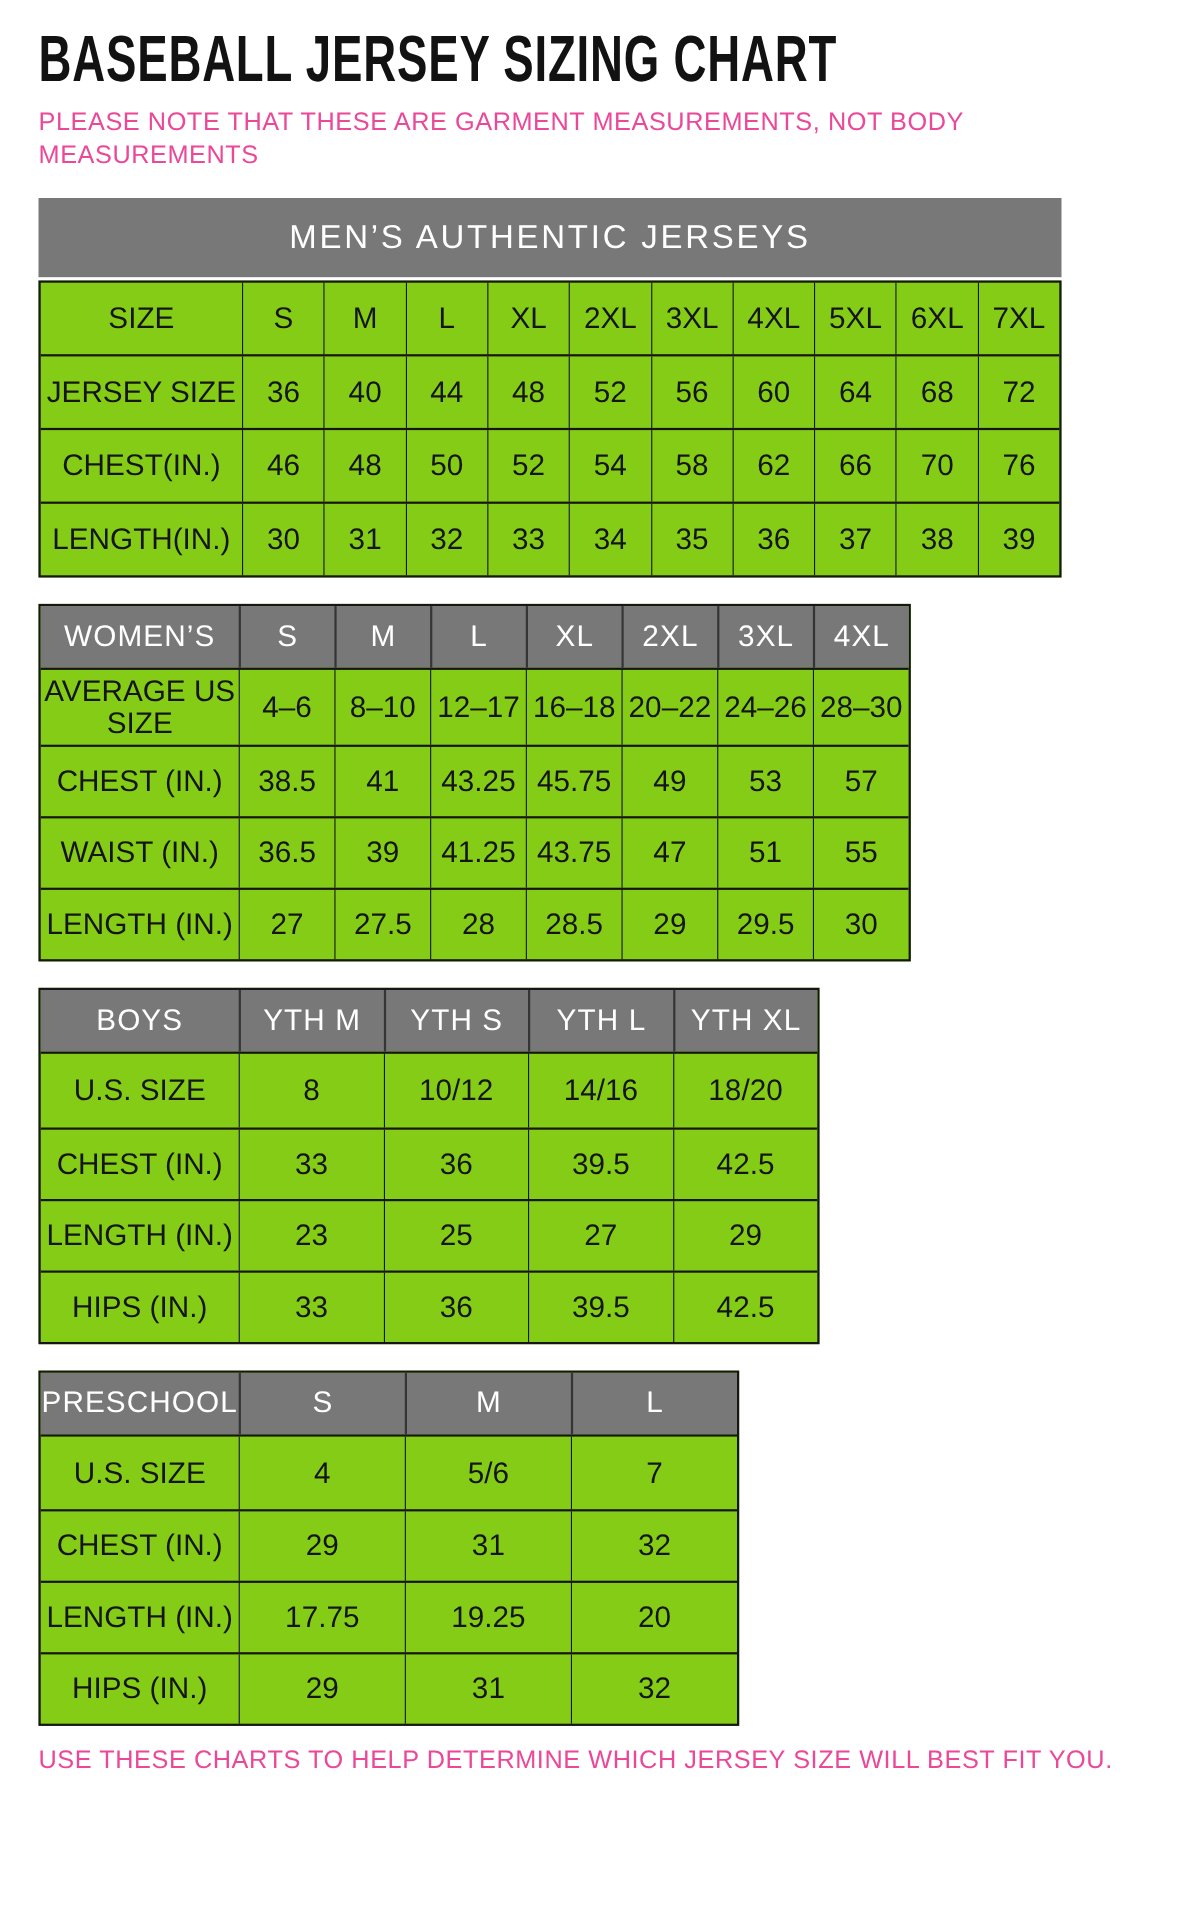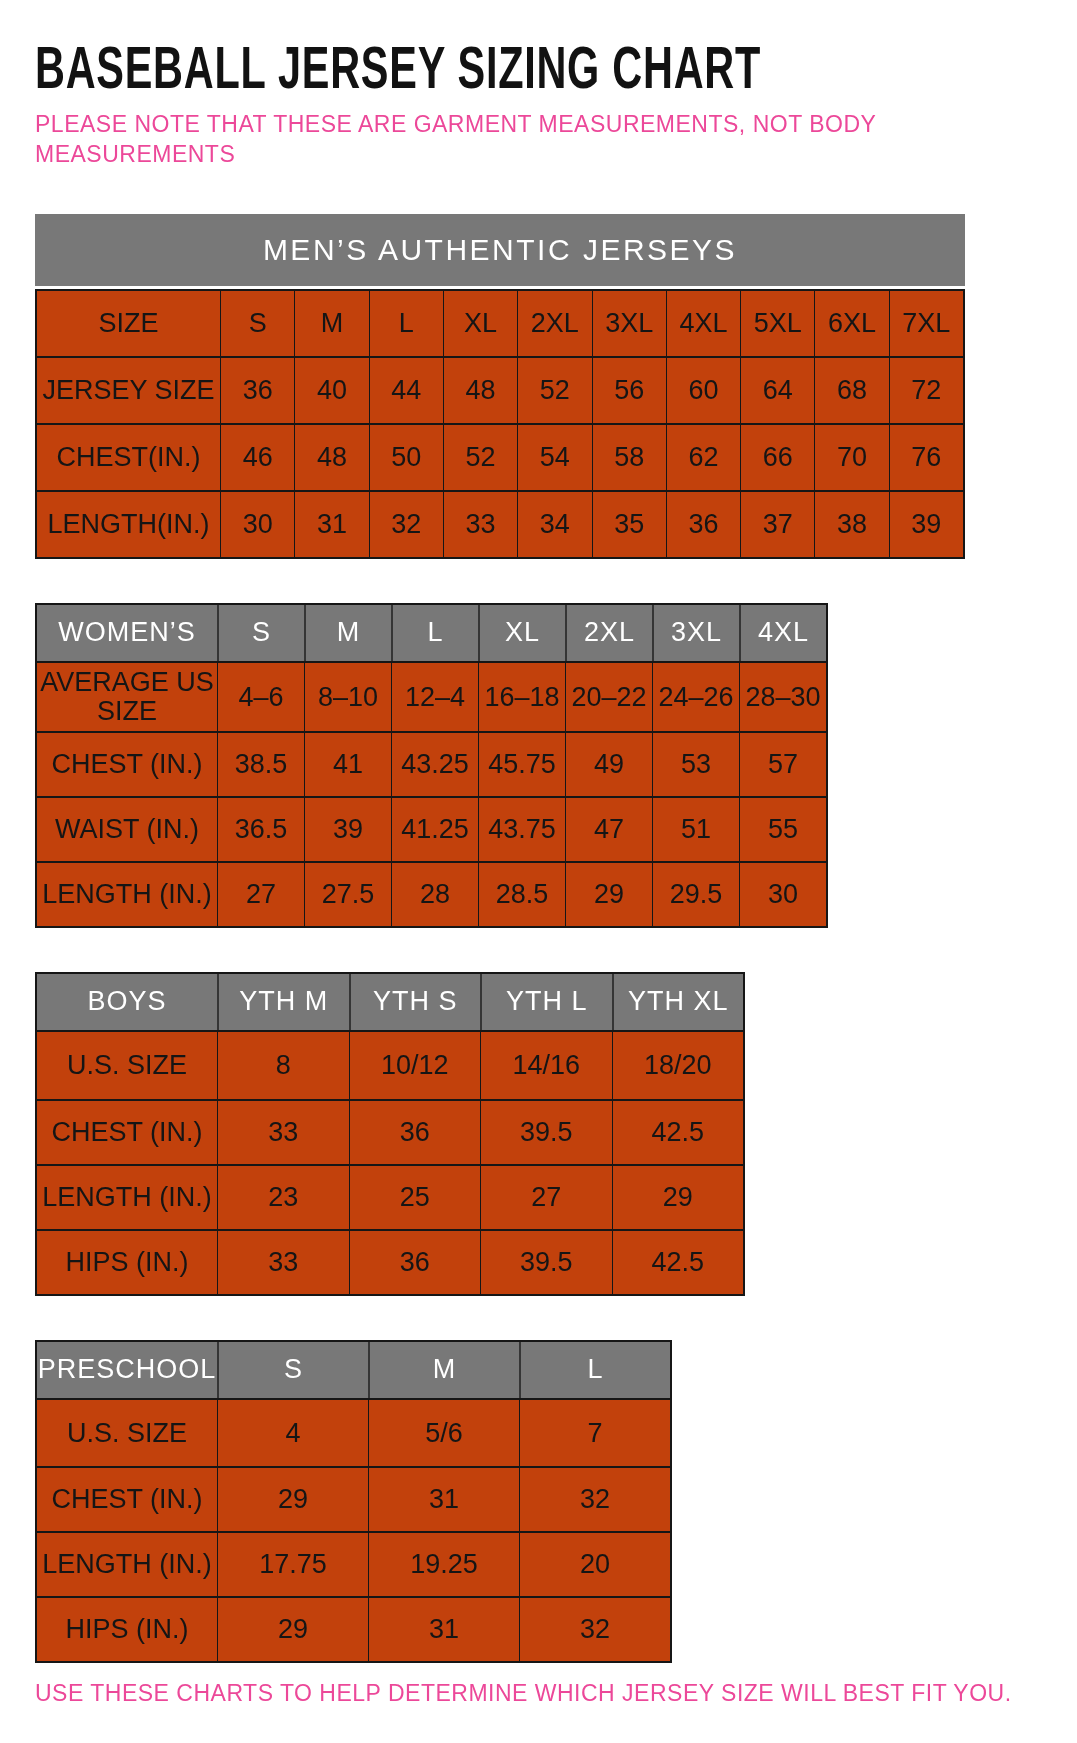--- a/index.html
+++ b/index.html
@@ -1,48 +1,48 @@
 <!DOCTYPE html>
 <html><head>
 <meta charset="utf-8">
 <style>
   html,body { margin:0; padding:0; background:#ffffff; }
   body {
     width:1077px; height:1743px;
     font-family:"Liberation Sans", sans-serif;
     color:#151515; position:relative; overflow:hidden;
   }
-  .page { padding:32px 0 0 35px; }
+  .page { padding:18px 0 0 35px; }
 
   .title {
     margin:6px 0 0 0;
     font-size:56px; font-weight:bold; line-height:1.0;
     color:#121212; white-space:nowrap;
     transform:scale(0.74, 1.06); transform-origin:left top;
     letter-spacing:1px;
   }
   .note {
     color:#ec4899; font-size:23px; line-height:1.3;
     width:880px; margin:16px 0 0 0; letter-spacing:0.5px; font-weight:500;
   }
   .note.bottom { margin-top:16px; width:1010px; white-space:nowrap; }
 
-  .section { margin-top:44px; }
+  .section { margin-top:24px; }
 
   .gbar {
     background:#787878; color:#ffffff;
     height:72px; display:flex; align-items:center; justify-content:center;
     font-size:30px; letter-spacing:2.5px;
   }
   .mens-w { width:930px; }
   .womens-w { width:793px; }
   .boys-w { width:710px; }
   .pre-w { width:637px; }
 
-  .tbl { border:2px solid #161616; background:#c2410c; box-sizing:border-box; }
+  .tbl { border:2px solid #161616; background:#84cc16; box-sizing:border-box; }
   .mens.tbl { margin-top:3px; }
 
   .ghead {
     display:grid; background:#787878; color:#ffffff;
     height:56px;
   }
   .gcell {
     display:flex; align-items:center; justify-content:center;
     font-size:27px; letter-spacing:1px;
     border-left:2px solid #353535;
@@ -144,21 +144,21 @@
         <div class="gcell">L</div>
         <div class="gcell">XL</div>
         <div class="gcell">2XL</div>
         <div class="gcell">3XL</div>
         <div class="gcell">4XL</div>
       </div>
     <div class="trow">
           <div class="cell">AVERAGE US SIZE</div>
           <div class="cell">4–6</div>
           <div class="cell">8–10</div>
-          <div class="cell">12–4</div>
+          <div class="cell">12–17</div>
           <div class="cell">16–18</div>
           <div class="cell">20–22</div>
           <div class="cell">24–26</div>
           <div class="cell">28–30</div>
         </div>
         <div class="trow">
           <div class="cell">CHEST (IN.)</div>
           <div class="cell">38.5</div>
           <div class="cell">41</div>
           <div class="cell">43.25</div>

